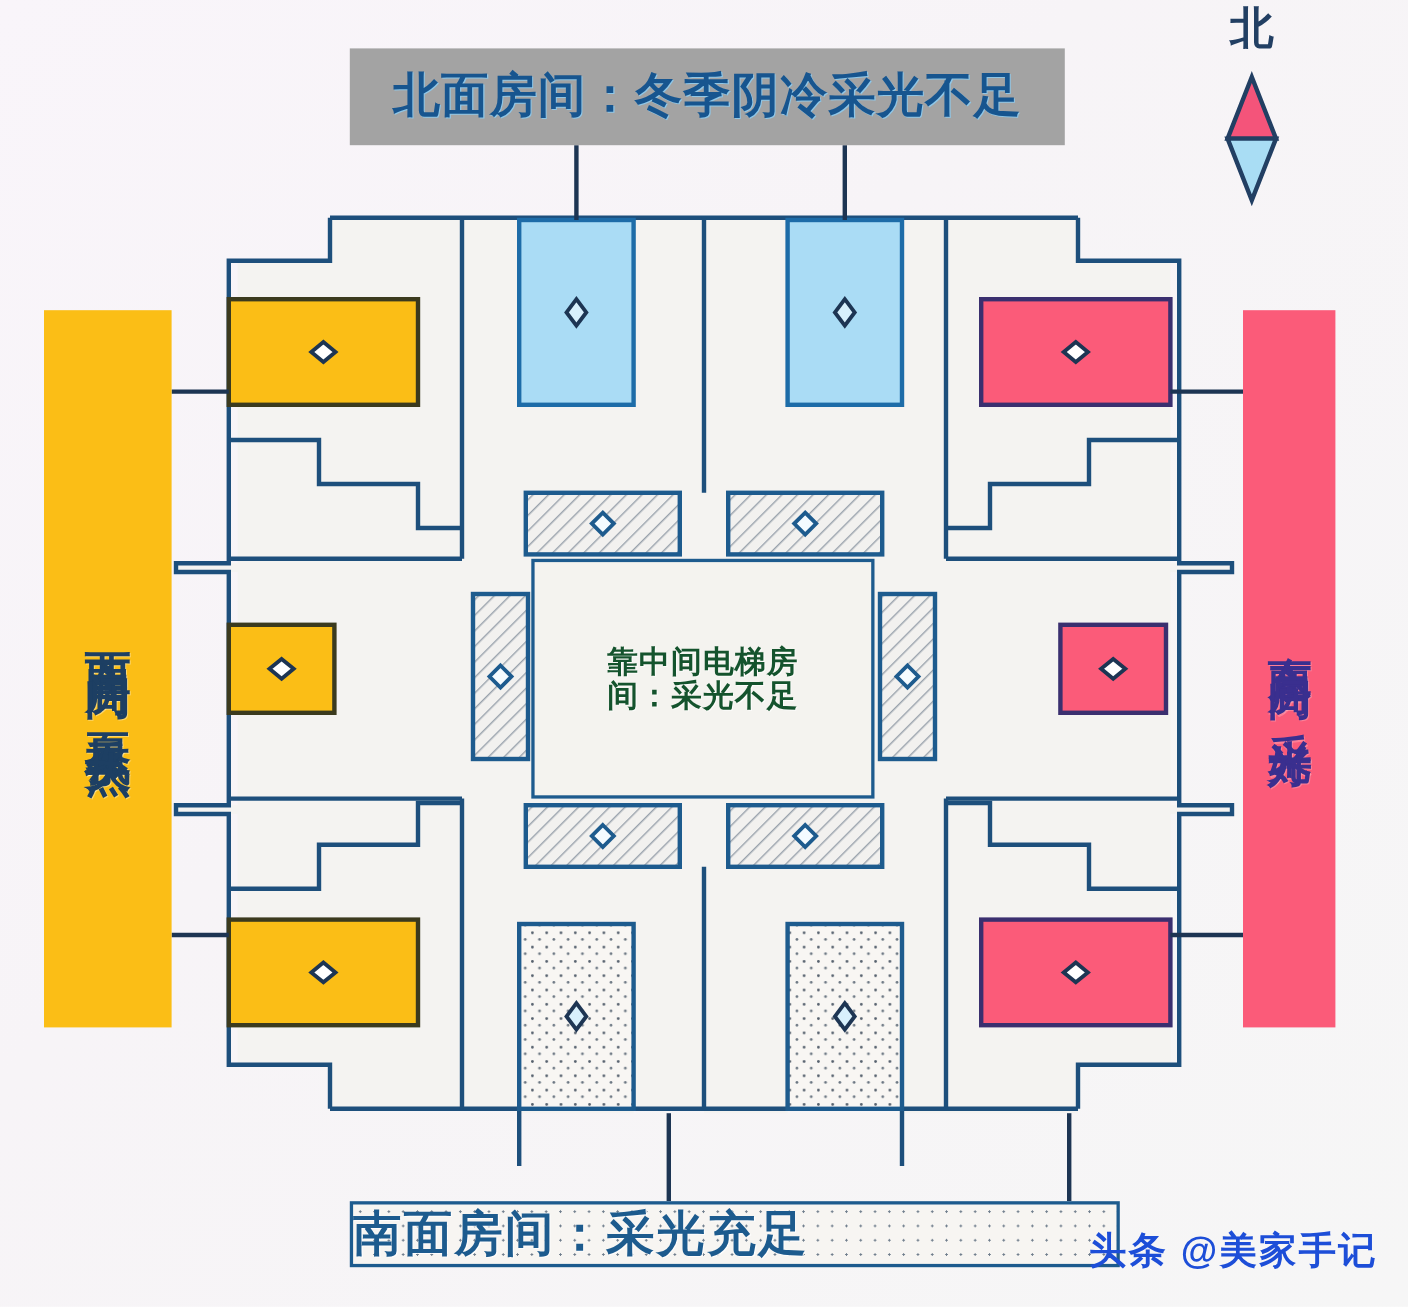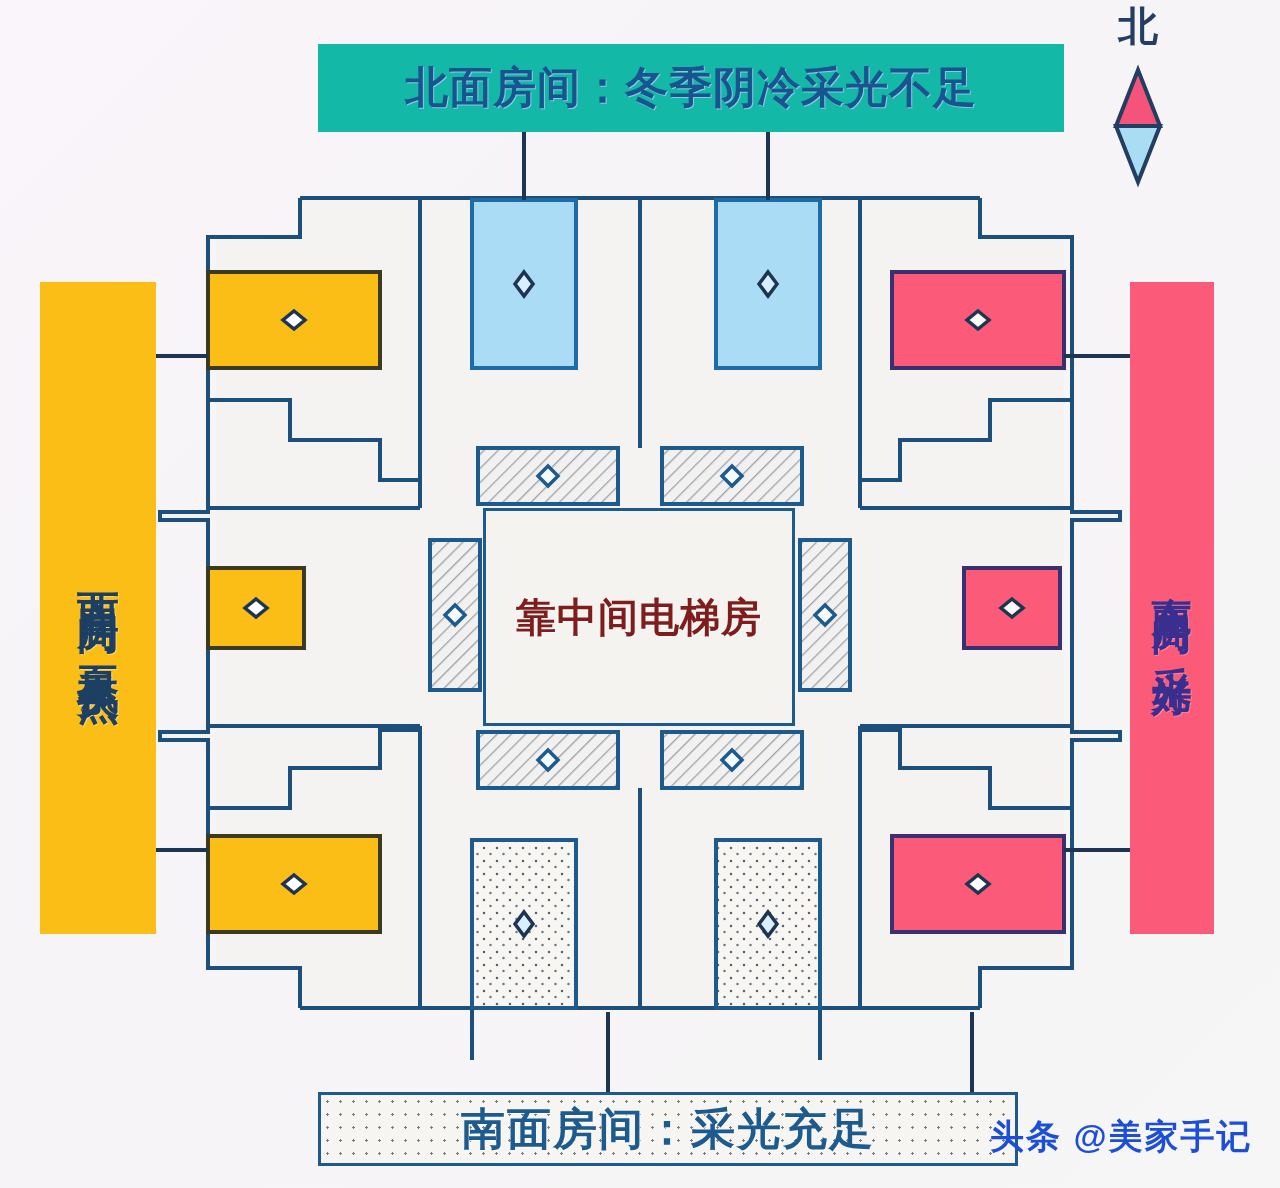--- a/index.html
+++ b/index.html
@@ -13,22 +13,22 @@
   svg.plan{position:absolute;left:0;top:0;width:1280px;height:1188px;display:block;}
 
   
   .band{position:absolute;box-sizing:border-box;}
   .band-text{
     font-weight:700;color:#1b5f99;letter-spacing:2px;
     white-space:nowrap;line-height:1.05;
   }
 
   #band-north{
-    left:318px;top:44px;width:746px;height:88px;
-    background:#14b8a6;
+    left:318px;top:44px;width:650px;height:88px;
+    background:#a3a3a3;
     display:flex;align-items:center;justify-content:center;
   }
   #band-north .band-text{font-size:43px;color:#17558f;letter-spacing:1px;
     text-shadow:1px 1px 0 #8fc6e6;}
 
   #band-west{
     left:40px;top:282px;width:116px;height:652px;
     background:#fbbe16;
     display:flex;align-items:center;justify-content:center;
   }
@@ -43,39 +43,39 @@
     background:#fb5b79;
     display:flex;align-items:center;justify-content:center;
   }
   #band-east .band-text{
     writing-mode:vertical-rl;text-orientation:upright;
     font-size:40px;color:#3a2f8f;letter-spacing:6px;
     text-shadow:1px 1px 0 rgba(255,255,255,.22);
   }
 
   #band-south{
-    left:318px;top:1092px;width:700px;height:74px;
+    left:318px;top:1092px;width:700px;height:60px;
     border:3px solid #1d5b8e;
     background-color:#f7f5f2;
     background-image:radial-gradient(#6f7d8c 1.1px, transparent 1.2px);
     background-size:13px 13px;
-    display:flex;align-items:center;justify-content:center;
+    display:flex;align-items:center;justify-content:flex-start;
   }
   #band-south .band-text{font-size:44px;color:#1d5b8e;letter-spacing:2px;
     text-shadow:1px 1px 0 rgba(255,255,255,.8);}
 
   
   #center-box{
     position:absolute;left:483px;top:508px;width:312px;height:218px;
     border:3px solid #1d5b8e;background:#f4f3ef;
     display:flex;align-items:center;justify-content:center;flex-direction:column;
     box-sizing:border-box;
   }
   #center-box .band-text{
-    font-size:40px;color:#7f1d1d;letter-spacing:1px;text-align:left;
+    font-size:28px;color:#14532d;letter-spacing:1px;text-align:left;
     text-shadow:1px 1px 0 rgba(255,255,255,.7);
   }
   #center-box .band-text div{margin:2px 0;}
 
   
   #compass{position:absolute;left:1098px;top:6px;width:80px;height:208px;}
   #compass .cname{
     font-size:40px;font-weight:700;color:#223f63;text-align:center;
     line-height:1;
   }
@@ -242,20 +242,21 @@
     <span class="band-text">东面房间：采光好</span>
   </div>
 
   <div class="band" id="band-south">
     <span class="band-text">南面房间：采光充足</span>
   </div>
 
   <div id="center-box">
     <div class="band-text">
       <div>靠中间电梯房</div>
+      <div>间：采光不足</div>
     </div>
   </div>
 
   <div id="compass">
     <div class="cname">北</div>
     <svg width="80" height="150" viewBox="0 0 80 150">
       <polygon points="40,24 62,80 18,80" fill="#f4547a" stroke="#223f63" stroke-width="4"></polygon>
       <polygon points="18,80 62,80 40,136" fill="#a9ddf4" stroke="#223f63" stroke-width="4"></polygon>
     </svg>
   </div>

